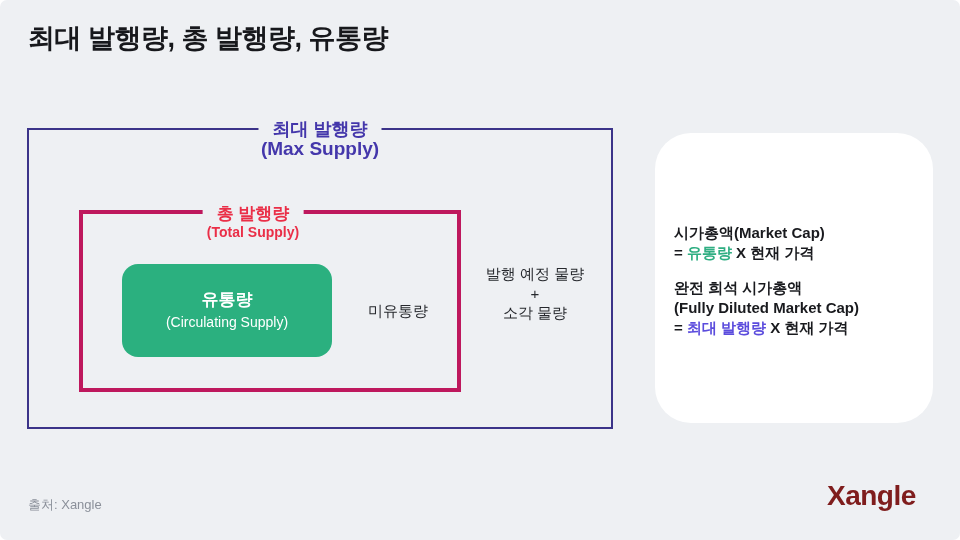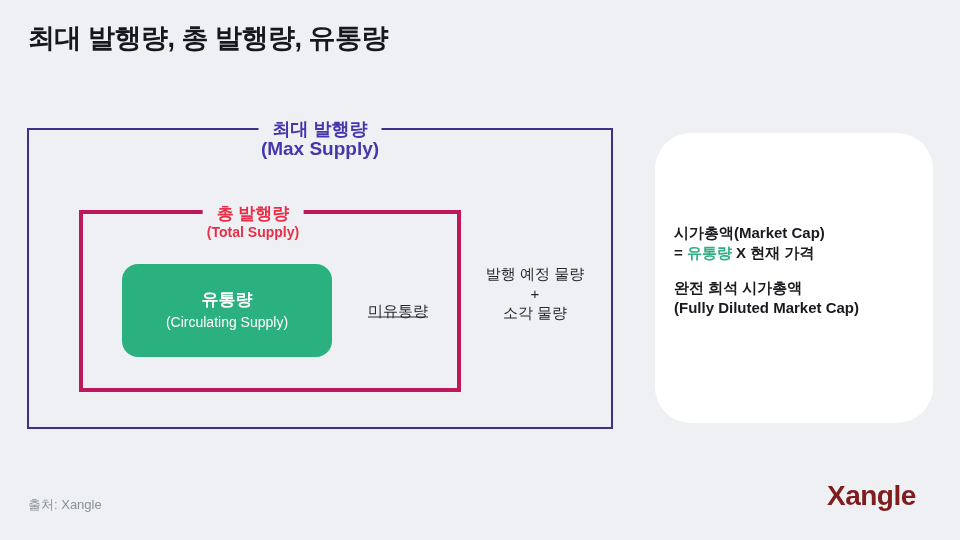--- a/index.html
+++ b/index.html
@@ -4,20 +4,21 @@
 <style>
   * { box-sizing: border-box; }
   html, body { margin: 0; padding: 0; }
   .page {
     position: relative;
     width: 960px;
     height: 540px;
     background: #eef0f3;
     font-family: "Liberation Sans", "DejaVu Sans", sans-serif;
     overflow: hidden;
+    border-radius: 7px;
   }
 
   
   .page-title {
     position: absolute;
     left: 28px;
     top: 20px;
     font-size: 27px;
     font-weight: 800;
     letter-spacing: -0.5px;
@@ -87,21 +88,20 @@
 
   
   .non-circ {
     position: absolute;
     left: 315px;
     top: 97px;
     transform: translate(-50%, -50%);
     font-size: 15px;
     color: #26282d;
     white-space: nowrap;
-    text-decoration: underline;
   }
 
   
   .pending {
     position: absolute;
     left: 506px;
     top: 163px;
     transform: translate(-50%, -50%);
     text-align: center;
     font-size: 15px;
@@ -195,20 +195,21 @@
     <div class="card-content">
 
       <div class="card-block">
         <p>시가총액(Market Cap)</p>
         <p><span>= </span><span class="term-green">유통량</span><span> X 현재 가격</span></p>
       </div>
 
       <div class="card-block">
         <p>완전 희석 시가총액</p>
         <p>(Fully Diluted Market Cap)</p>
+        <p><span>= </span><span class="term-purple">최대 발행량</span><span> X 현재 가격</span></p>
       </div>
 
     </div>
   </div>
 
   <div class="source-note">출처: Xangle</div>
 
   <div class="brand-logo">Xangle</div>
 
 </div>

